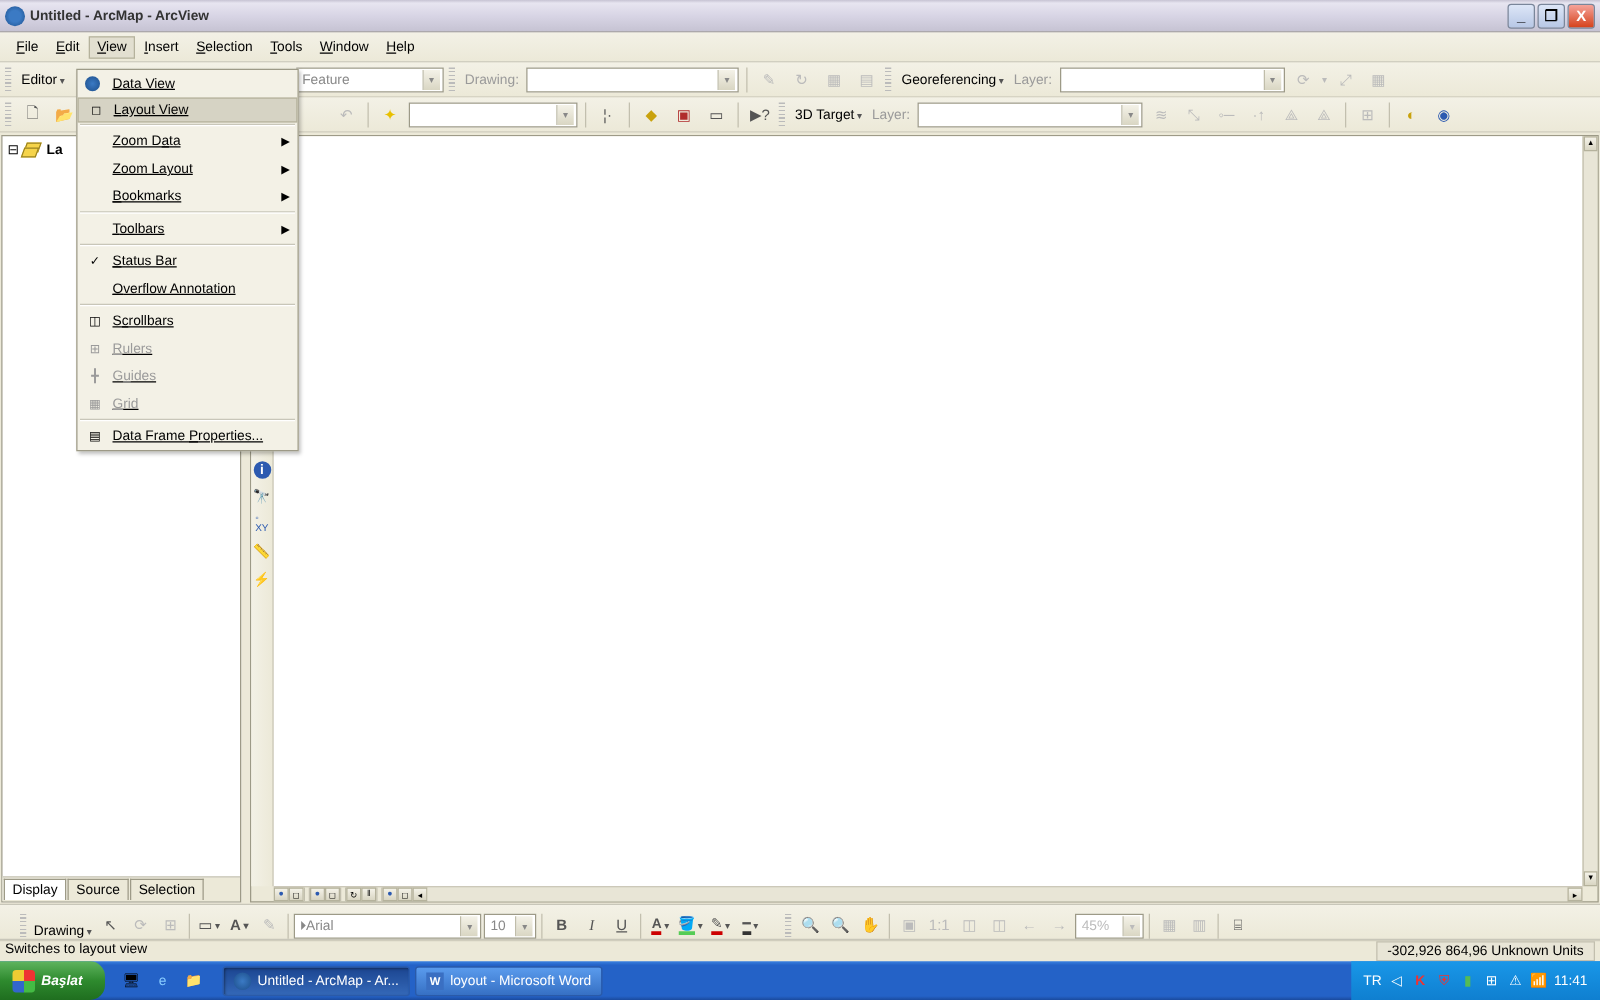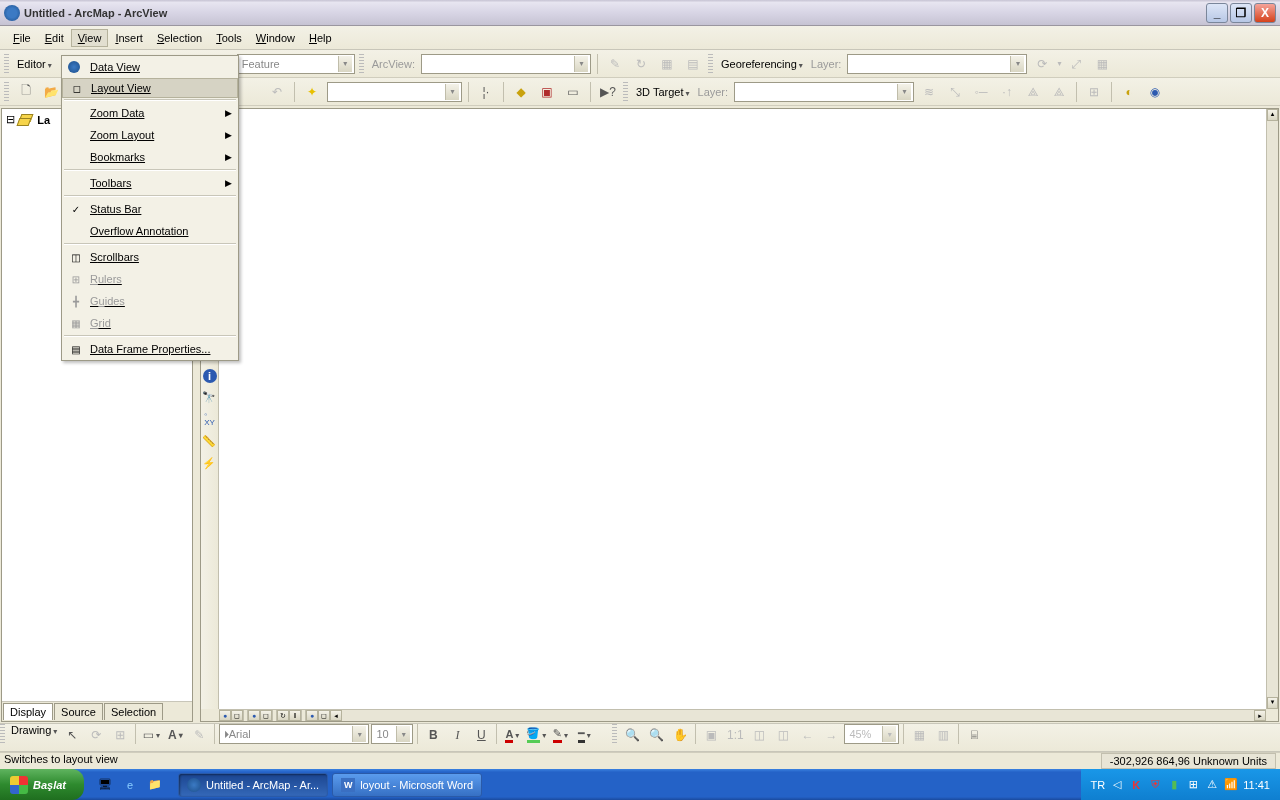--- a/index.html
+++ b/index.html
@@ -56,21 +56,21 @@
   .status-coords{ margin-left:auto; border:1px solid #c2bfae; padding:1px 8px; background:#e8e5d6;}
   .taskbar{ position:absolute; left:0; right:0; bottom:0; height:31px; background: linear-gradient(to bottom, #3a81e0 0%, #2462c7 10%, #2462c7 90%, #1a4a9e 100%); display:flex; align-items:center;}
   .startbtn{ height:31px; padding:0 18px 0 10px; background: linear-gradient(to bottom,#5fb45f 0%, #2e8a2e 50%, #1f6e1f 100%); color:#fff; font-weight:bold; font-style:italic; font-size:14px; display:flex; align-items:center; border-radius:0 12px 12px 0; gap:5px;}
   .startbtn::before{ content:""; width:18px; height:18px; background: conic-gradient(#e33 0 90deg, #4b4 90deg 180deg, #36c 180deg 270deg, #ec3 270deg 360deg); border-radius:3px;}
   .quicklaunch{ display:flex; gap:3px; padding:0 10px;}
   .qlbtn{ width:22px; height:22px; display:flex; align-items:center; justify-content:center; border-radius:3px;}
   .taskbtn{ height:24px; margin:0 2px; padding:0 8px; background:linear-gradient(to bottom,#5a9bed,#3670c4); color:#fff; border:1px solid #2a5aa8; border-radius:3px; display:flex; align-items:center; gap:5px; min-width:150px; font-size:11px;}
   .taskbtn.active{ background:linear-gradient(to bottom,#1b4590,#3468b8); box-shadow: inset 1px 1px 2px rgba(0,0,0,0.4);}
   .tray{ margin-left:auto; height:31px; background:linear-gradient(to bottom,#1997e8,#0f7fd0); display:flex; align-items:center; padding:0 10px; gap:5px; color:#fff; font-size:11px;}
   .trayicon{ width:14px; height:14px; display:flex;align-items:center;justify-content:center;}
-  .drawingrow{ position:absolute; left:0; right:0; bottom:48px; height:29px; background: linear-gradient(#f3f1e6,#ece9d8); display: flex; align-items: flex-start; padding: 0 0; gap: 2px; border-top: 1px solid #c8c6b9; border-bottom: 1px solid #c8c6b9;}
+  .drawingrow{ position:absolute; left:0; right:0; bottom:48px; height:29px; background: linear-gradient(#f3f1e6,#ece9d8); display: flex; align-items: flex-end; padding: 0 16px; gap: 2px; border-top: 1px solid #c8c6b9; border-bottom: 1px solid #c8c6b9;}
   .fontcombo{ width:150px;}
 </style>
 </head>
 <body>
 
 <div class="titlebar">
   <div class="app-icon"></div>
   <span class="title">Untitled - ArcMap - ArcView</span>
   <div class="winbtns">
     <div class="winbtn min">_</div>
@@ -93,21 +93,21 @@
 <div class="toolbar-row">
   <div class="grip"></div>
   <span class="lbl dark droparrow">Editor</span>
   <div style="width:175px"></div>
   <div class="combo" style="width:118px">
       <span>Feature</span>
       <span style="flex:1"></span>
       <span class="arrowbtn">▾</span>
     </div>
   <div class="grip"></div>
-  <span class="lbl">ArcView:</span>
+  <span class="lbl">Drawing:</span>
   <div class="combo" style="width:170px">
       <span style="flex:1"></span>
       <span class="arrowbtn">▾</span>
     </div>
   <div class="sep"></div>
   <div class="tbbtn disabled">✎</div>
   <div class="tbbtn disabled">↻</div>
   <div class="tbbtn disabled">▦</div>
   <div class="tbbtn disabled">▤</div>
   <div class="grip"></div>

